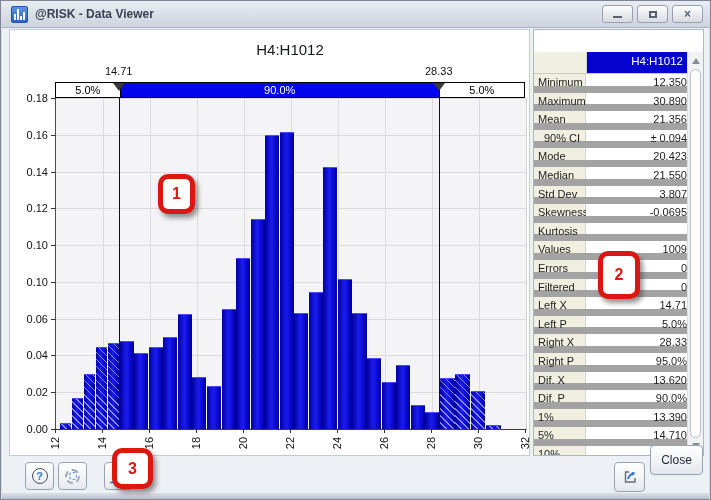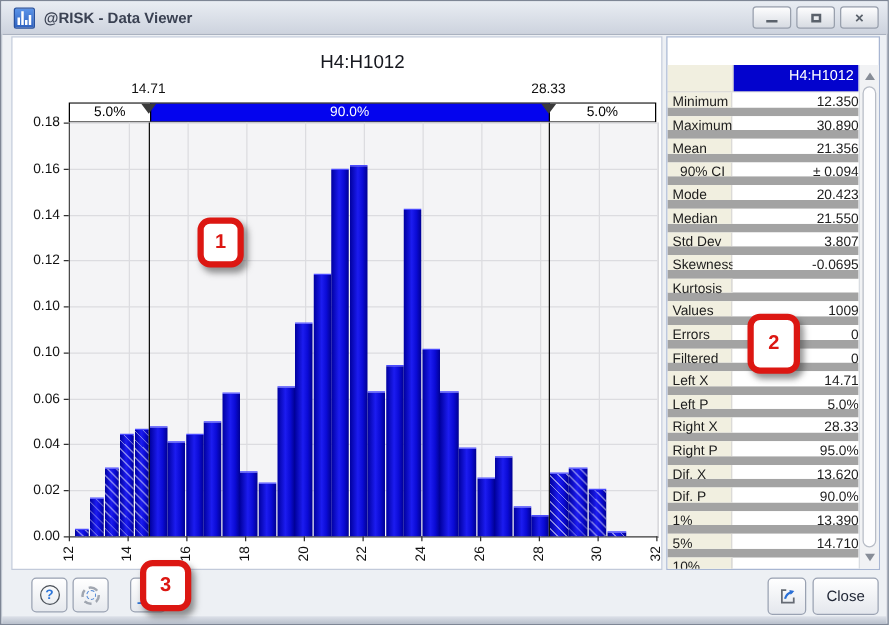--- a/index.html
+++ b/index.html
@@ -54,21 +54,21 @@
   .stats-scroll{position:absolute;top:22px;right:0;width:16px;bottom:0;background:#f1f2f4;border-left:1px solid #d9dde2;box-sizing:border-box;}
   .scroll-arrow-up,.scroll-arrow-down{position:absolute;left:4px;width:0;height:0;border-left:4px solid transparent;border-right:4px solid transparent;}
   .scroll-arrow-up{top:6px;border-bottom:6px solid #878d97;}
   .scroll-arrow-down{bottom:6px;border-top:6px solid #878d97;}
   .scroll-thumb{position:absolute;left:2px;right:2px;top:17px;bottom:17px;border:1px solid #b7bcc6;border-radius:6px;background:#fdfdfe;}
   
   .tool-btn{position:absolute;top:461px;width:29px;height:28px;border:1px solid #9aa2b2;border-radius:4px;background:linear-gradient(#ffffff,#e6e9ee);display:flex;align-items:center;justify-content:center;box-sizing:border-box;}
   .help-glyph{width:16px;height:16px;border:1.5px solid #4a5058;border-radius:50%;box-sizing:border-box;display:flex;align-items:center;justify-content:center;font-size:11px;font-weight:bold;color:#2f76d8;}
   .gear-glyph{width:15px;height:15px;border:2px dashed #a0a6b0;border-radius:50%;box-sizing:border-box;display:flex;align-items:center;justify-content:center;}
   .gear-glyph i{width:6px;height:6px;border:1.5px dashed #5b8fd8;border-radius:50%;display:block;}
-  .close-btn{position:absolute;left:649px;top:461px;width:53px;height:30px;border:1px solid #9aa2b2;border-radius:4px;background:linear-gradient(#ffffff,#e4e7ed);font-size:12px;color:#1f2534;display:flex;align-items:center;justify-content:center;box-sizing:border-box;}
+  .close-btn{position:absolute;left:649px;top:444px;width:53px;height:30px;border:1px solid #9aa2b2;border-radius:4px;background:linear-gradient(#ffffff,#e4e7ed);font-size:12px;color:#1f2534;display:flex;align-items:center;justify-content:center;box-sizing:border-box;}
   .export-btn{position:absolute;left:613px;top:461px;width:31px;height:30px;border:1px solid #9aa2b2;border-radius:4px;background:linear-gradient(#ffffff,#e4e7ed);display:flex;align-items:center;justify-content:center;box-sizing:border-box;}
   
   .badge{position:absolute;background:#fff;border:5px solid #dc1712;border-radius:10px;color:#dc1712;font-weight:bold;font-size:16px;display:flex;align-items:center;justify-content:center;box-shadow:3px 4px 5px rgba(60,60,60,0.55);box-sizing:border-box;}
 </style>
 </head>
 <body>
 
 <div class="window">
 
   <div class="titlebar">

